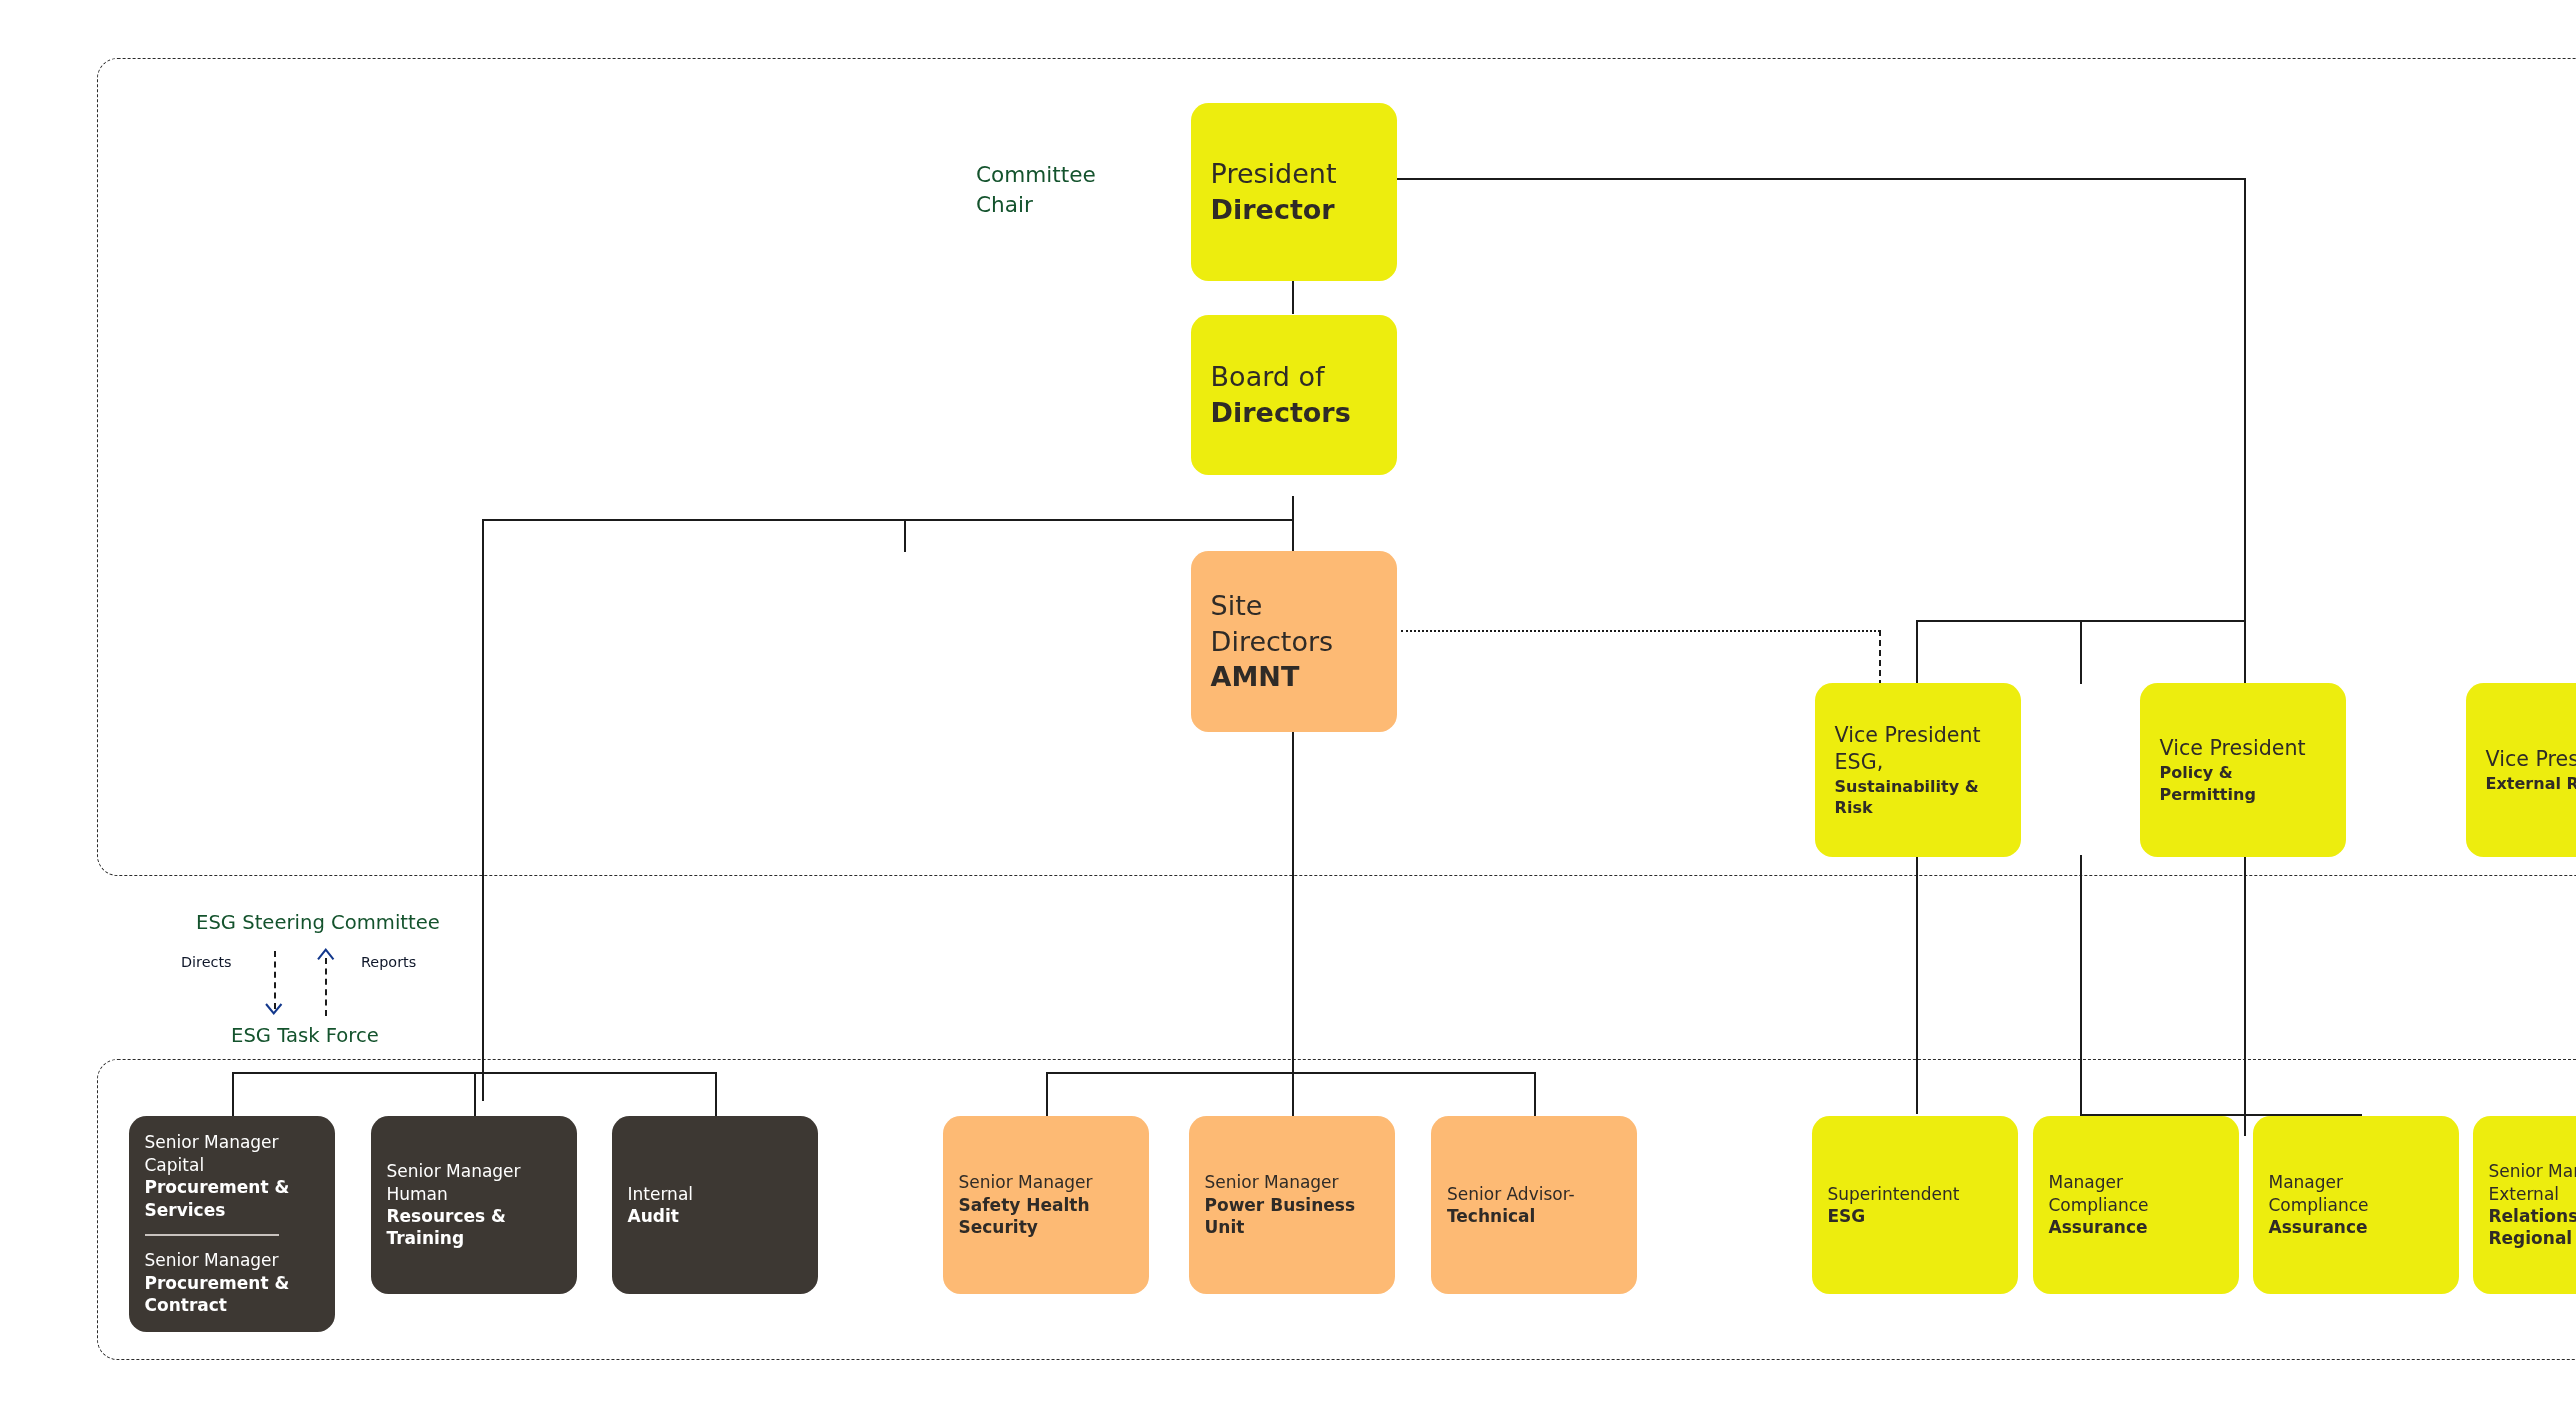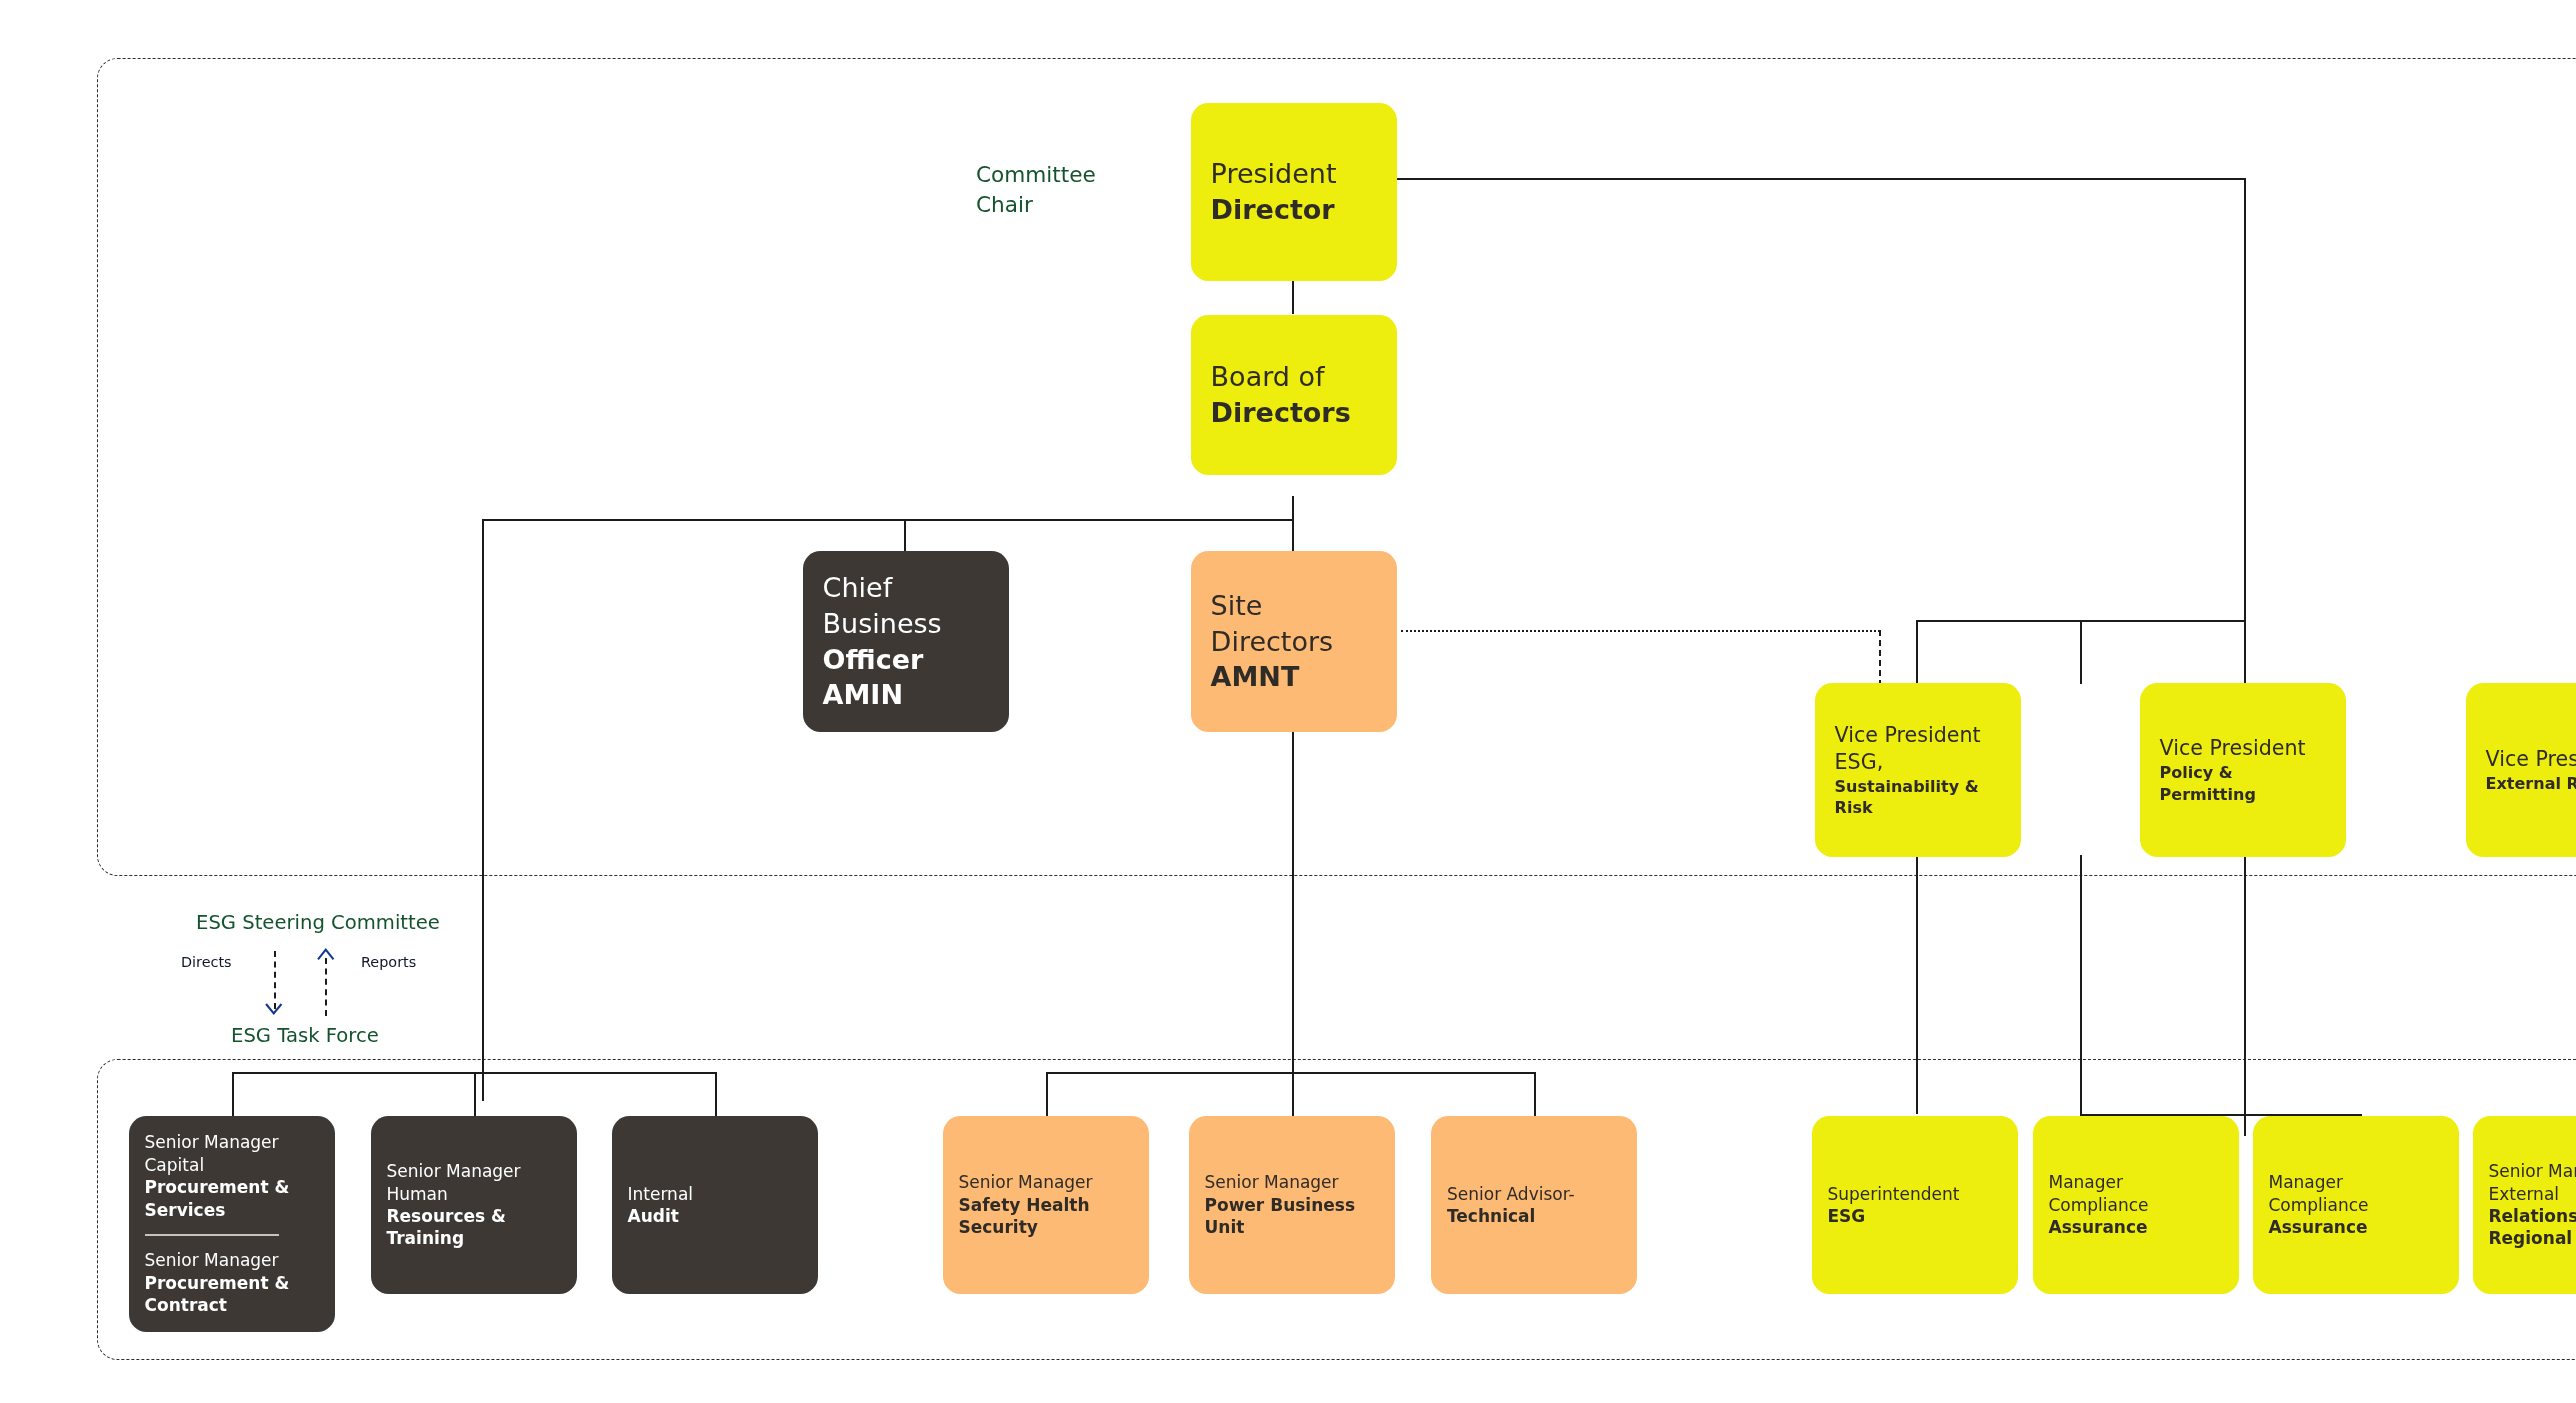--- a/index.html
+++ b/index.html
@@ -115,24 +115,20 @@
   <div class="node yellow big" style="left:1191px;top:103px;width:206px;height:178px;">
     <div class="l1">President</div>
     <div class="l2">Director</div>
   </div>
 
   <div class="node yellow big" style="left:1191px;top:315px;width:206px;height:160px;">
     <div class="l1">Board of</div>
     <div class="l2">Directors</div>
   </div>
 
-  <div class="node dark big" style="left:803px;top:551px;width:206px;height:181px;">
-    <div class="l1">Chief Business</div>
-    <div class="l2">Officer AMIN</div>
-  </div>
 
   <div class="node taupe big" style="left:1191px;top:551px;width:206px;height:181px;">
     <div class="l1">Site Directors</div>
     <div class="l2">AMNT</div>
   </div>
 
   <div class="node yellow mid" style="left:1815px;top:683px;width:206px;height:174px;">
     <div class="l1">Vice President</div>
     <div class="l1">ESG,</div>
     <div class="l2">Sustainability &amp;</div>

